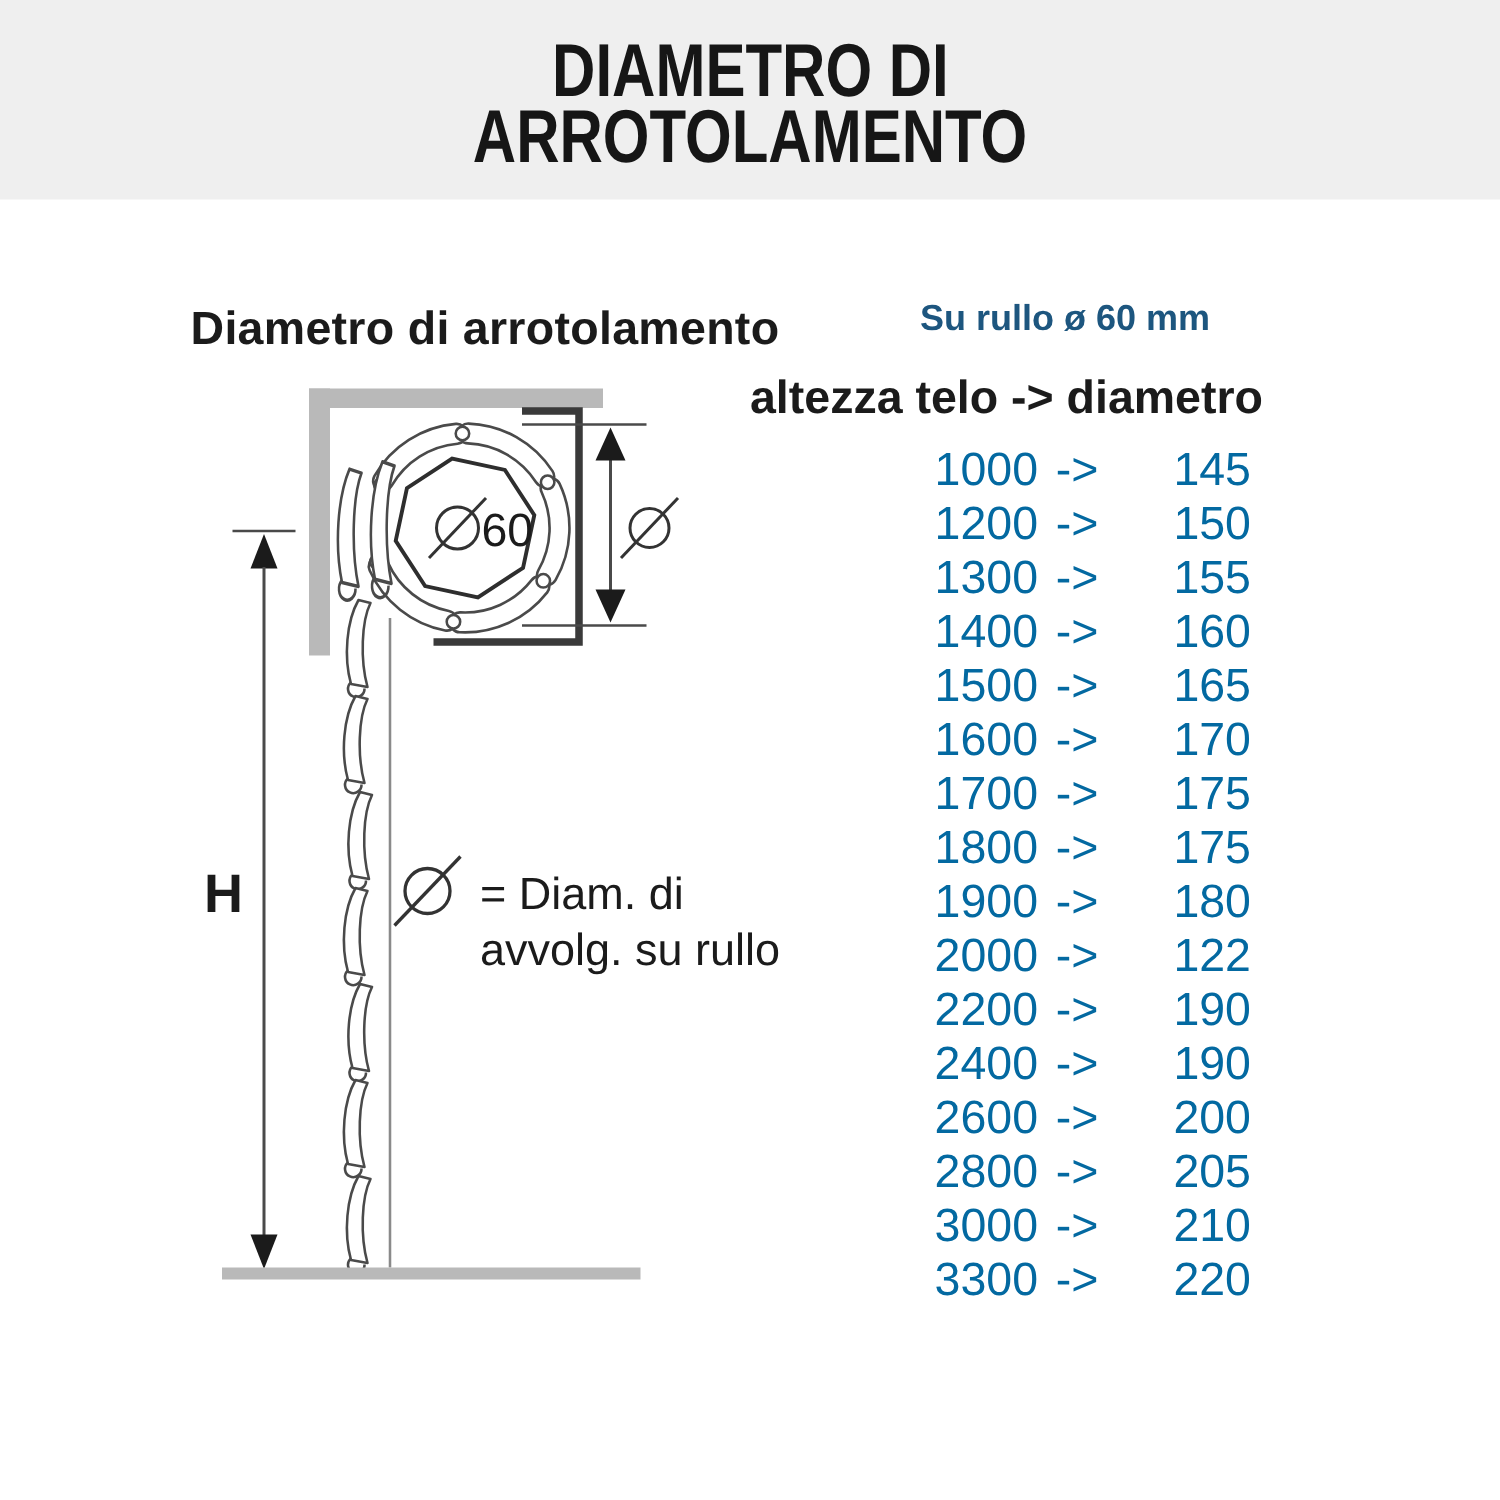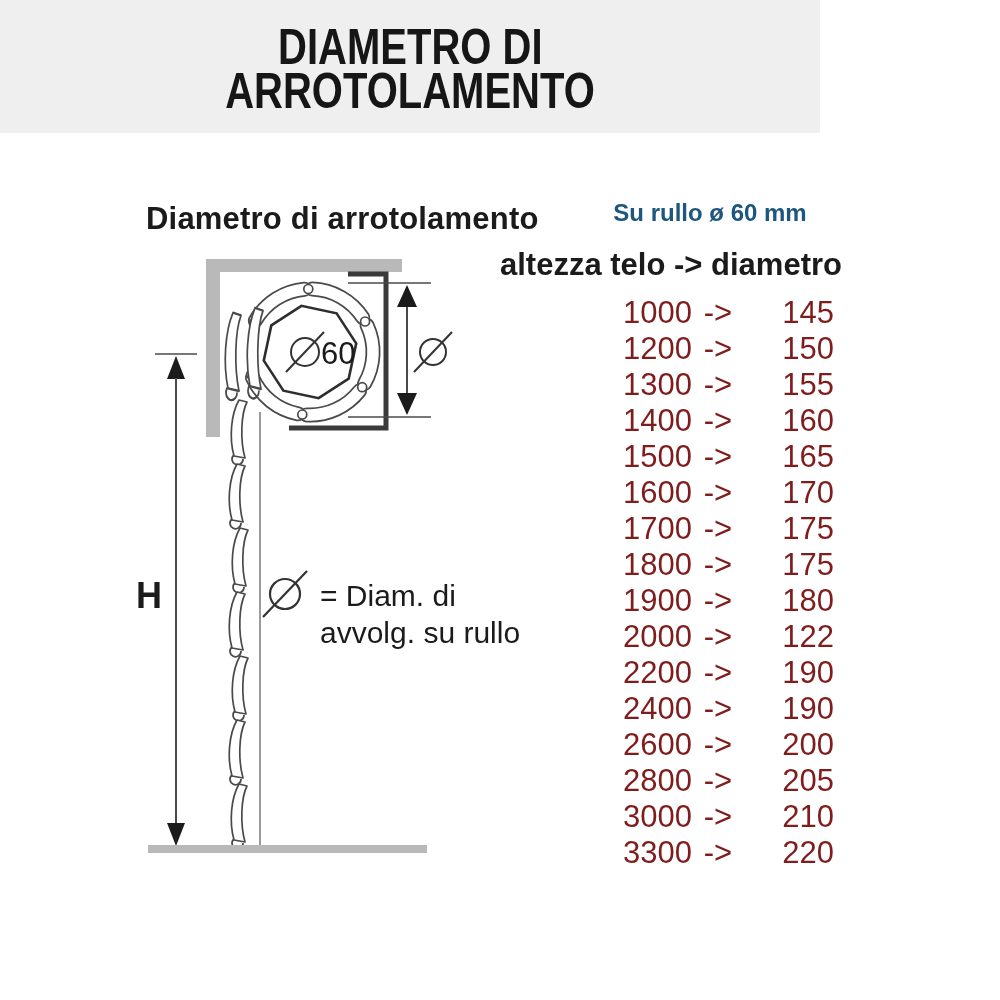--- a/index.html
+++ b/index.html
@@ -1,30 +1,30 @@
 <!DOCTYPE html>
 <html style="--accent: #1d567f; --band-bg: #efefef;"><head>
 <meta charset="utf-8">
 <style>
   html,body{margin:0;padding:0;background:#fff;}
   .page{position:relative;width:1000px;height:1000px;background:#ffffff;overflow:hidden;
         font-family:"Liberation Sans",sans-serif;color:#1b1b1b;}
-  .banner{position:absolute;left:0;top:0;width:820px;height:133px;background:var(--band-bg,#efefef);
+  .banner{position:absolute;left:0;top:0;width:1000px;height:133px;background:var(--band-bg,#efefef);
           display:flex;flex-direction:column;align-items:center;justify-content:center;padding-top:4px;box-sizing:border-box;}
   .banner-line{height:44px;line-height:44px;}
   .banner-line span{display:inline-block;transform:scaleX(0.80);transform-origin:center;
           font-weight:700;font-size:50px;letter-spacing:0px;color:#161616;white-space:nowrap;}
   .diagram-title{position:absolute;left:127px;top:201px;font-size:31px;font-weight:600;
-          letter-spacing:0.2px;white-space:nowrap;margin-left:19px;}
+          letter-spacing:0.2px;white-space:nowrap;}
   .table-title{position:absolute;left:510px;top:199px;width:400px;text-align:center;
           font-size:24px;font-weight:600;color:var(--accent,#1d567f);white-space:nowrap;}
   .table-header{position:absolute;left:500px;top:247px;width:400px;text-align:left;
           font-size:31px;font-weight:600;white-space:nowrap;}
   .size-table{position:absolute;left:600px;top:295px;}
-  .trow{display:flex;height:36px;line-height:36px;font-size:31px;font-weight:400;color:#7f1d1d;}
+  .trow{display:flex;height:36px;line-height:36px;font-size:31px;font-weight:400;color:#0369a1;}
   .c-h{width:92px;text-align:right;}
   .c-a{width:52px;text-align:center;}
   .c-d{width:90px;text-align:right;}
   .table-footer{position:absolute;left:510px;top:901px;width:400px;text-align:center;
           font-size:30px;font-weight:600;}
   svg.diagram{position:absolute;left:100px;top:180px;}
   svg text{font-family:"Liberation Sans",sans-serif;fill:#1b1b1b;}
 </style>
 </head>
 <body>

